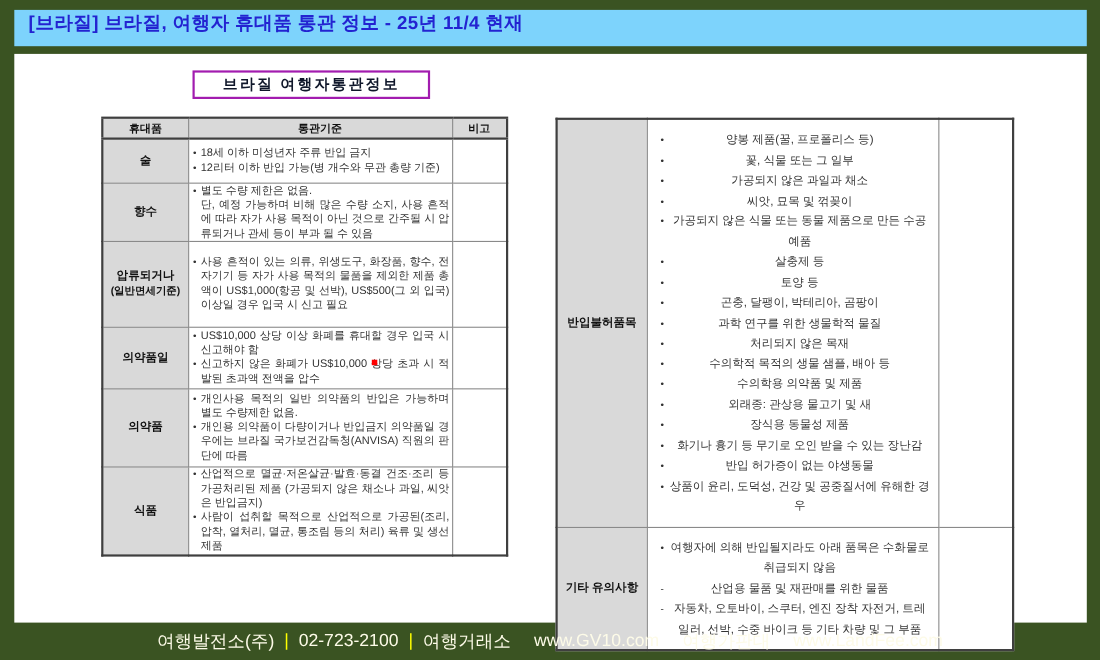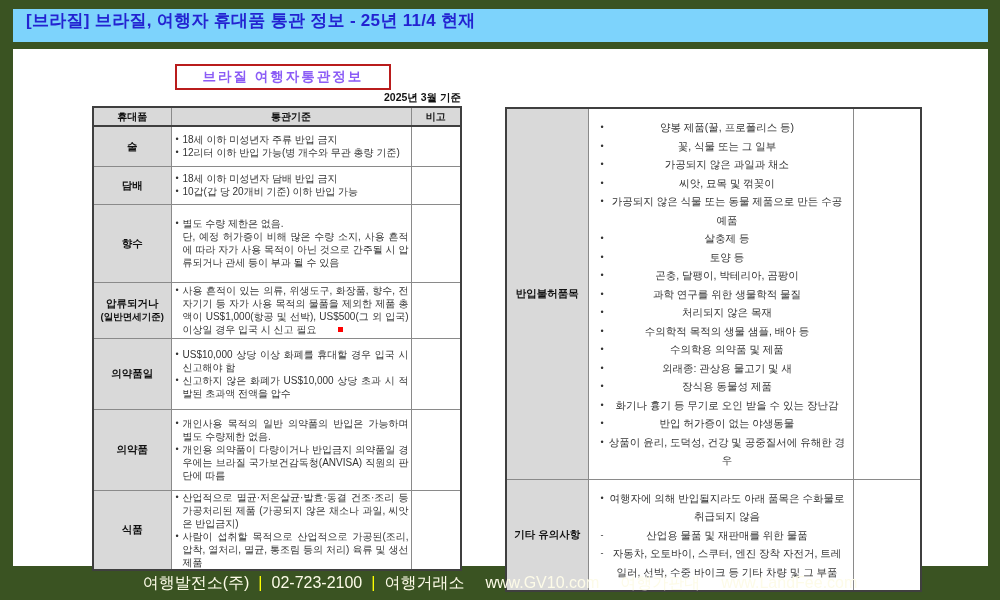--- a/index.html
+++ b/index.html
@@ -11,23 +11,23 @@
   
   .titlebar{
     position:absolute;left:13px;top:9px;width:962px;height:33px;
     background:#7dd3fc;display:flex;align-items:flex-start;padding-left:13px;
   }
   .titlebar .t{color:var(--blue,#2323d1);font-size:17px;font-weight:bold;letter-spacing:.3px;white-space:nowrap}
   
   .content{position:absolute;left:13px;top:49px;width:975px;height:517px;background:#ffffff}
   .doc-title{
     position:absolute;left:162px;top:15px;width:212px;height:22px;
-    border:2px solid #b91c1c;background:#fff;
+    border:2px solid #a21caf;background:#fff;
     text-align:center;line-height:22px;font-weight:bold;font-size:13.5px;
-    letter-spacing:2px;color:#8b5cf6;
+    letter-spacing:2px;color:#0f172a;
   }
   .date-note{position:absolute;left:79px;top:42px;width:369px;text-align:right;
     font-size:10.5px;font-weight:bold;color:#111}
   
   .tbl{position:absolute;border-collapse:collapse;table-layout:fixed;background:#fff;border:2px solid #3f3f3f}
   #left-table{left:79px;top:57px;width:368px}
   #right-table{left:492px;top:58px;width:415px}
   .tbl td,.tbl th{border:1px solid #8a8a8a;vertical-align:middle;padding:0}
   .tbl thead th{
     background:var(--gray,#d9d9d9);font-size:10px;font-weight:bold;color:#111;
@@ -63,21 +63,20 @@
 </style>
 </head>
 <body style="--green: #3a5322; --blue: #2323d1; --gray: #d9d9d9; --red: #ff0000; --yellow: #ffff00;">
 
 <div class="titlebar">
   <span class="t">[브라질] 브라질, 여행자 휴대품 통관 정보 - 25년 11/4 현재</span>
 </div>
 
 <div class="content">
   <div class="doc-title">브라질 여행자통관정보</div>
-  <div class="date-note">2025년 3월 기준</div>
 
   <table class="tbl" id="left-table">
     <colgroup>
         <col style="width:78px">
         <col style="width:240px">
         <col style="width:50px">
       </colgroup>
     <thead>
       <tr>
         <th>휴대품</th>
@@ -97,46 +96,30 @@
             </div>
             <div class="item">
               <span class="mk">•</span>
               <span class="tx">12리터 이하 반입 가능(병 개수와 무관 총량 기준)</span>
             </div>
           </td>
           <td class="remark-cell"></td>
         </tr>
         <tr>
           <td class="label-cell">
-            <div>담배</div>
-          </td>
-          <td class="content-cell">
-            <div class="item">
-              <span class="mk">•</span>
-              <span class="tx">18세 이하 미성년자 담배 반입 금지</span>
-            </div>
-            <div class="item">
-              <span class="mk">•</span>
-              <span class="tx">10갑(갑 당 20개비 기준) 이하 반입 가능</span>
-            </div>
-          </td>
-          <td class="remark-cell"></td>
-        </tr>
-        <tr>
-          <td class="label-cell">
             <div>향수</div>
           </td>
           <td class="content-cell">
             <div class="item">
               <span class="mk">•</span>
               <span class="tx">별도 수량 제한은 없음.</span>
             </div>
             <div class="item">
               <span class="mk"></span>
-              <span class="tx">단, 예정 허가증이 비해 많은 수량 소지, 사용 흔적에 따라 자가 사용 목적이 아닌 것으로 간주될 시 압류되거나 관세 등이 부과 될 수 있음</span>
+              <span class="tx">단, 예정 가능하며 비해 많은 수량 소지, 사용 흔적에 따라 자가 사용 목적이 아닌 것으로 간주될 시 압류되거나 관세 등이 부과 될 수 있음</span>
             </div>
           </td>
           <td class="remark-cell"></td>
         </tr>
         <tr>
           <td class="label-cell">
             <div>압류되거나</div>
             <div class="sublabel">(일반면세기준)</div>
           </td>
           <td class="content-cell">

